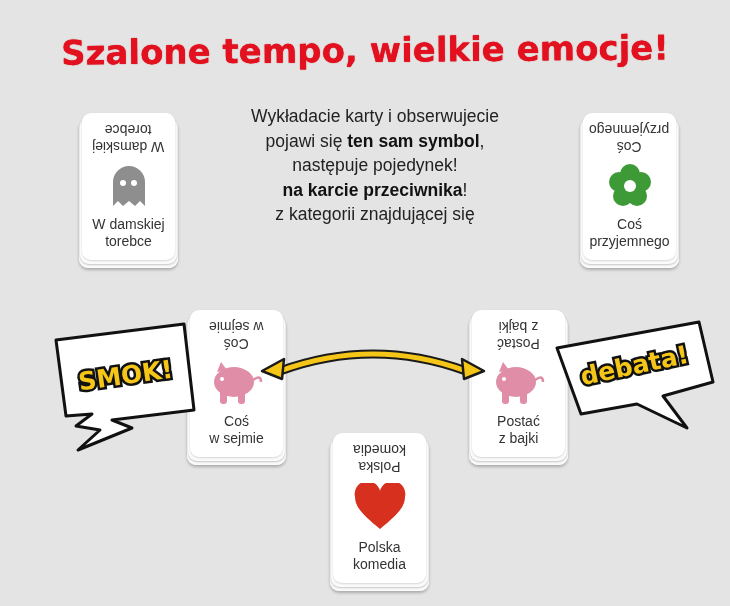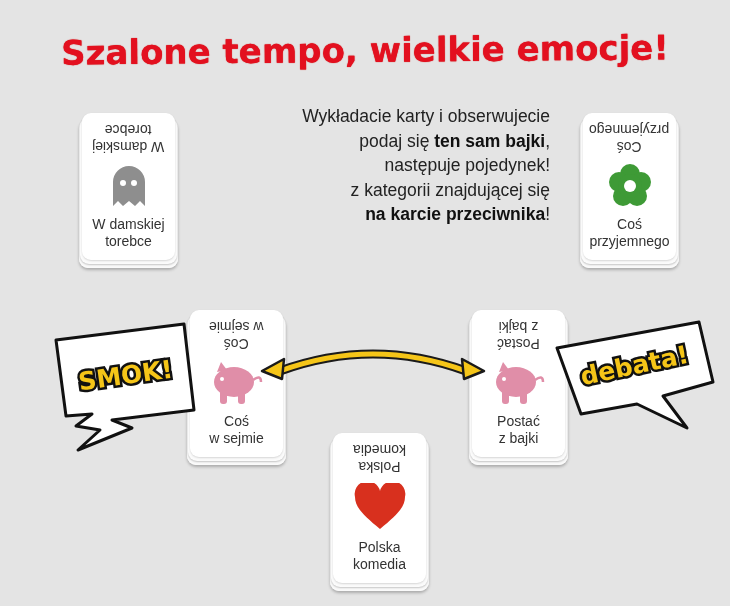--- a/index.html
+++ b/index.html
@@ -10,21 +10,21 @@
     }
     .title {
       position: absolute; left: 0; top: 30px; width: 730px; text-align: center;
       font-family: "DejaVu Sans", sans-serif; font-weight: bold;
       font-size: 34px; color: #e3101f; letter-spacing: 0px;
       transform: rotate(-0.5deg);
       text-shadow: 0 0 1px #c00;
     }
     .intro {
       position: absolute; left: 200px; top: 104px; width: 350px;
-      text-align: right; font-size: 17.5px; line-height: 24.5px; color: #222;
+      text-align: center; font-size: 17.5px; line-height: 24.5px; color: #222;
     }
     .intro b { font-weight: bold; color: #111; }
     .card-wrap { position: absolute; }
     .card-stack {
       position: absolute; left: -3px; top: 6px; right: -3px; bottom: -8px;
       background: #f6f6f6; border-radius: 9px;
       box-shadow: 0 2px 3px rgba(0,0,0,0.25), 0 -3px 0 #fafafa inset;
     }
     .card-stack2 {
       position: absolute; left: -2px; top: 4px; right: -2px; bottom: -4px;
@@ -44,24 +44,24 @@
     .bubble { position: absolute; }
     .arrow { position: absolute; left: 258px; top: 343px; }
   </style>
 </head>
 <body>
 
 <div class="title">Szalone tempo, wielkie emocje!</div>
 
 <div class="intro">
   <div>Wykładacie karty i obserwujecie</div>
-  <div><span>podaj się </span><b>ten sam bajki</b><span>,</span></div>
+  <div><span>pojawi się </span><b>ten sam symbol</b><span>,</span></div>
   <div>następuje pojedynek!</div>
+  <div><b>na karcie przeciwnika</b><span>!</span></div>
   <div>z kategorii znajdującej się</div>
-  <div><b>na karcie przeciwnika</b><span>!</span></div>
 </div>
 
 <div class="card-wrap" style="left:82px;top:113px;width:93px;height:147px;">
   <div class="card-stack"></div>
     <div class="card-stack2"></div>
   <div class="card">
     <div class="lbl flip">
         <div>W damskiej</div>
         <div>torebce</div>
       </div>

